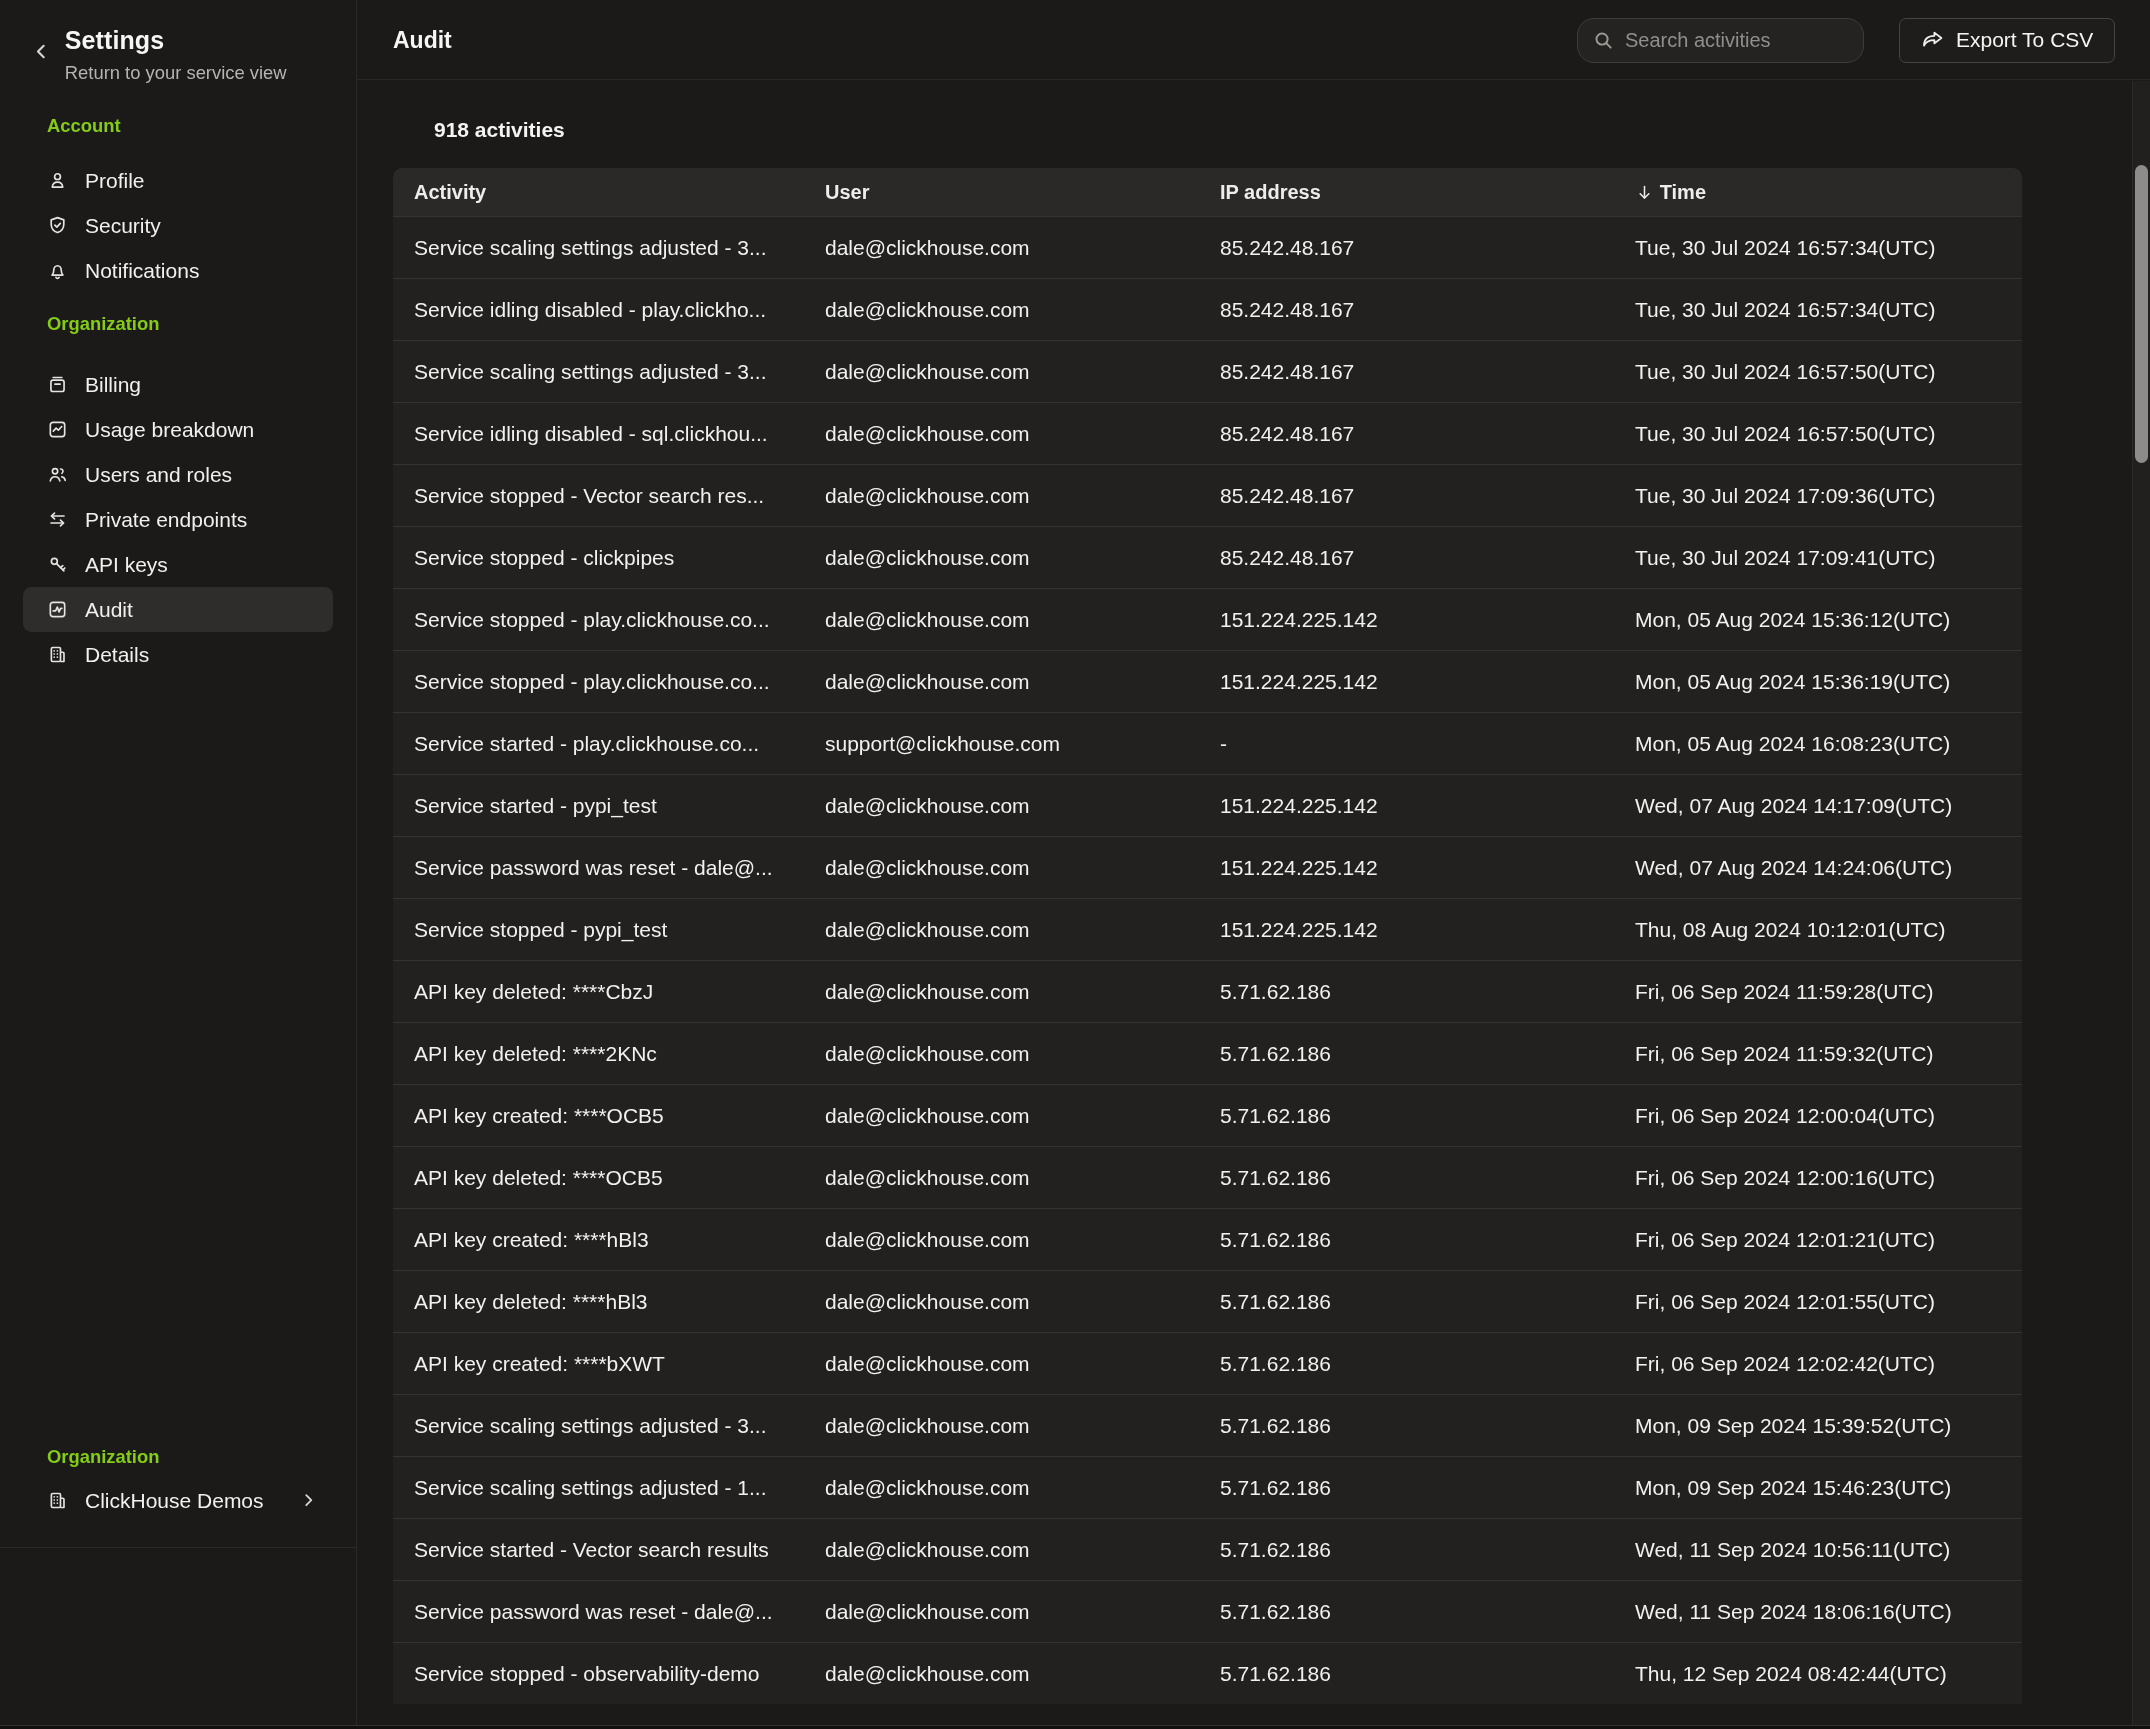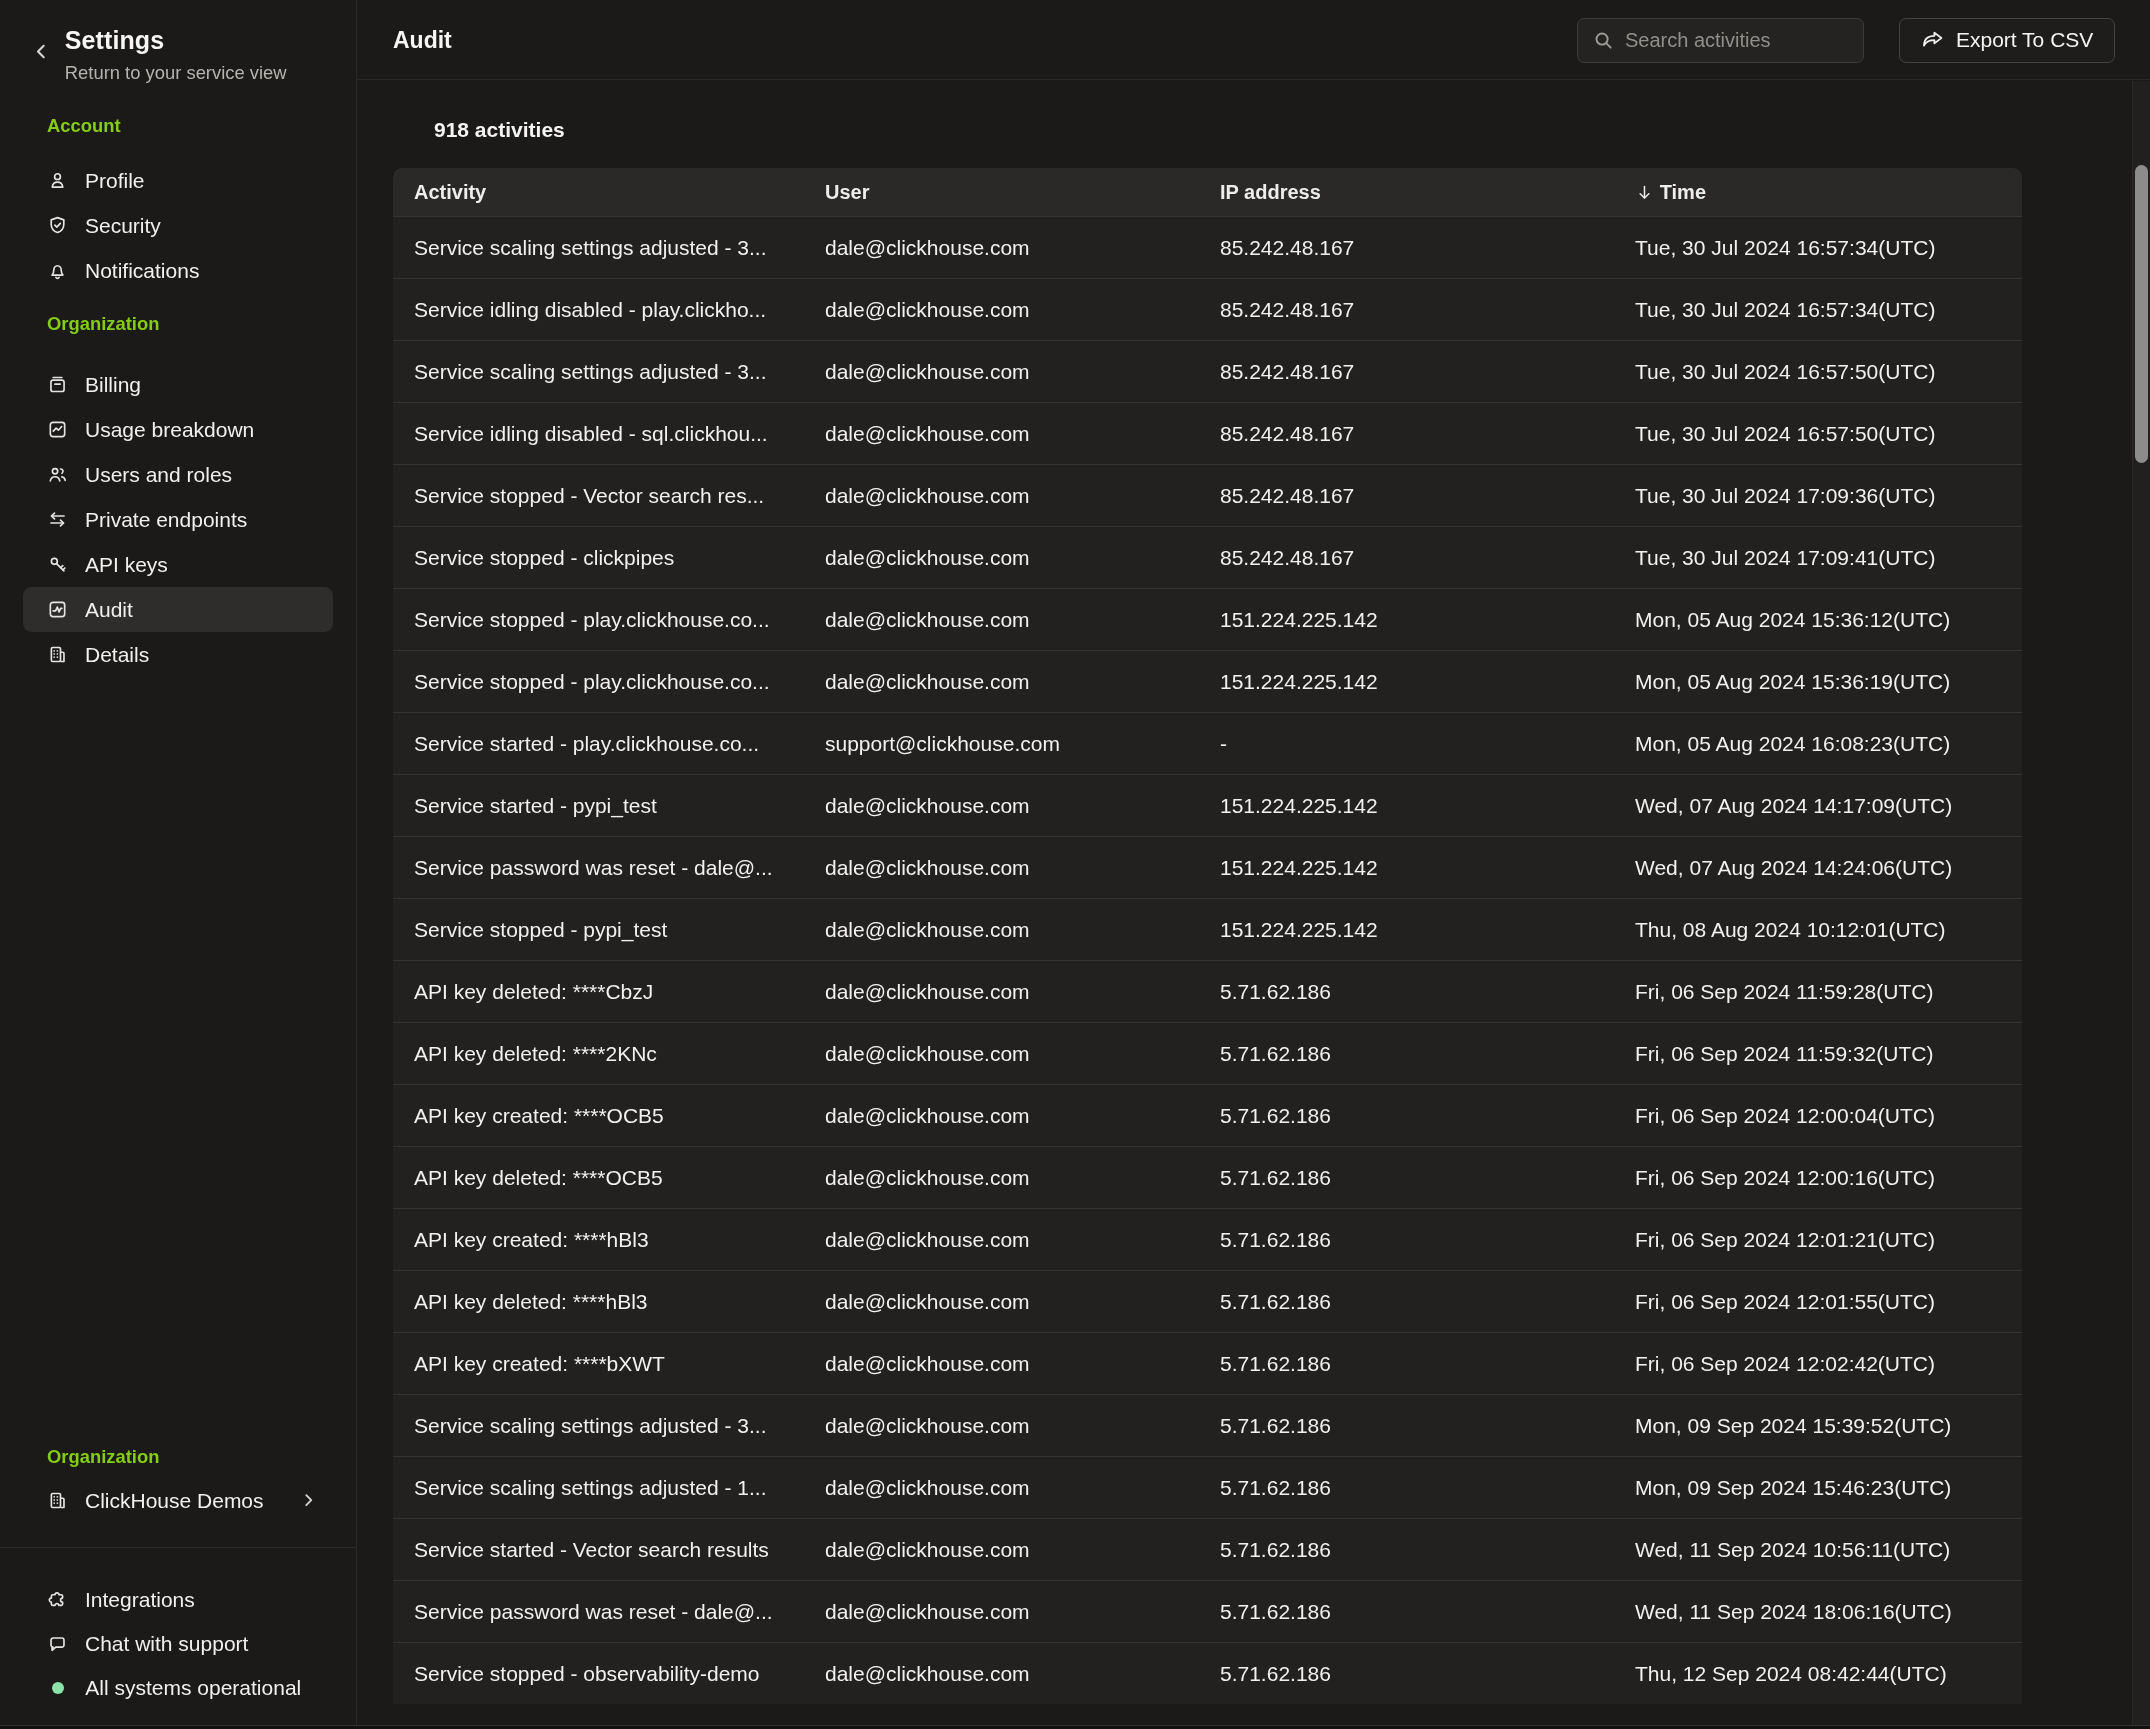--- a/index.html
+++ b/index.html
@@ -25,21 +25,21 @@
   .org-item .chev-right { margin-left:auto; margin-right:15.6px; }
   .footer-item { height:44px; margin:0 23px; padding-left:24px; display:flex; align-items:center; gap:17px; cursor:pointer; }
   .footer-item .lbl { font-size:21px; color:#f0f0ee; }
   .status-dot { width:12px; height:12px; border-radius:50%; margin-left:5px; margin-right:4.3px; }
   icon, .ic { display:inline-flex; flex:none; }
   svg { display:block; }
 
   
   .top-header { position:absolute; left:357px; top:0; width:1793px; height:80px; border-bottom:0.7px solid #2a2927; }
   .page-title { position:absolute; left:36px; top:27px; font-size:23px; font-weight:700; color:#f6f6f4; }
-  .search-box { position:absolute; top:17.7px; right:286px; width:287px; height:45px; background:#242321; border:0.7px solid #3d3c3a; border-radius:7px; display:flex; align-items:center; padding-left:14px; gap:10px; }
+  .search-box { position:absolute; top:17.7px; right:286px; width:287px; height:45px; background:#242321; border:0.7px solid #3d3c3a; border-radius:17px; display:flex; align-items:center; padding-left:14px; gap:10px; }
   .search-box input { background:transparent; border:none; outline:none; font-family:inherit; font-size:20px; color:#e8e8e6; width:213px; }
   .search-box input::placeholder { color:#8f8f8c; }
   .export-btn { position:absolute; top:17.7px; right:35px; width:216px; height:45px; background:#1e1d1b; border:0.7px solid #454442; border-radius:7px; display:flex; align-items:center; justify-content:center; gap:11.3px; cursor:pointer; }
   .export-btn .lbl { font-size:21px; font-weight:500; color:#f4f4f2; }
 
   
   .count-label { position:absolute; left:394px; top:118px; font-size:21px; font-weight:700; color:#f4f4f2;margin-left:40px; }
   .audit-table { position:absolute; left:393px; top:168px; width:1629px; height:1557px; overflow:hidden; border-radius:8.5px 8.5px 0 0; }
   .thead { height:48px; background:#2a2927; display:flex; align-items:center; border-radius:8.5px 8.5px 0 0; }
   .th { font-size:20px; font-weight:600; color:#ededeb; }
@@ -255,42 +255,20 @@
       <span class="lbl">ClickHouse Demos</span>
       <span class="ic chev-right">
           <svg width="18.4" height="18.4" viewBox="0 0 24 24">
             <use href="#i-chevron-right"></use>
           </svg>
         </span>
     </div>
 
     <div class="sb-divider" style="top:1547px"></div>
 
-    <div class="nav-group" style="top:1578px">
-      <div class="footer-item">
-        <span class="ic">
-            <svg width="21" height="21" viewBox="0 0 24 24">
-              <use href="#i-puzzle"></use>
-            </svg>
-          </span>
-        <span class="lbl">Integrations</span>
-      </div>
-      <div class="footer-item">
-        <span class="ic">
-            <svg width="21" height="21" viewBox="0 0 24 24">
-              <use href="#i-chat"></use>
-            </svg>
-          </span>
-        <span class="lbl">Chat with support</span>
-      </div>
-      <div class="footer-item">
-        <span class="status-dot" id="status-dot" style="background: rgb(140, 227, 168);"></span>
-        <span class="lbl">All systems operational</span>
-      </div>
-    </div>
   </aside>
 
   <header class="top-header">
     <div class="page-title">Audit</div>
     <div class="search-box">
       <span class="ic">
           <svg width="23" height="23" viewBox="0 0 24 24">
             <use href="#i-search"></use>
           </svg>
         </span>

